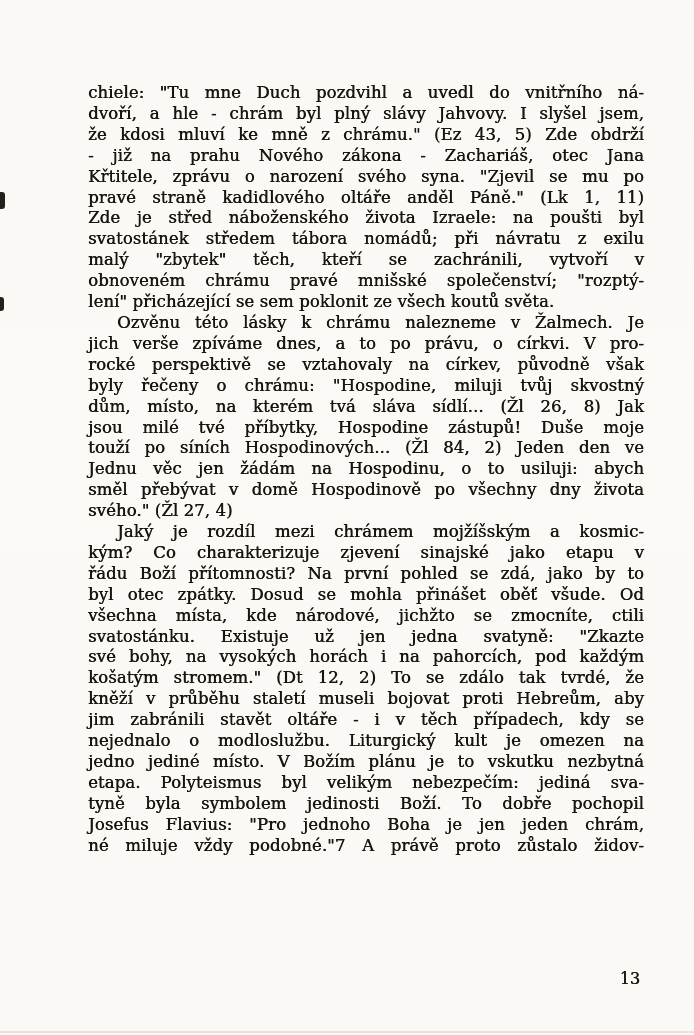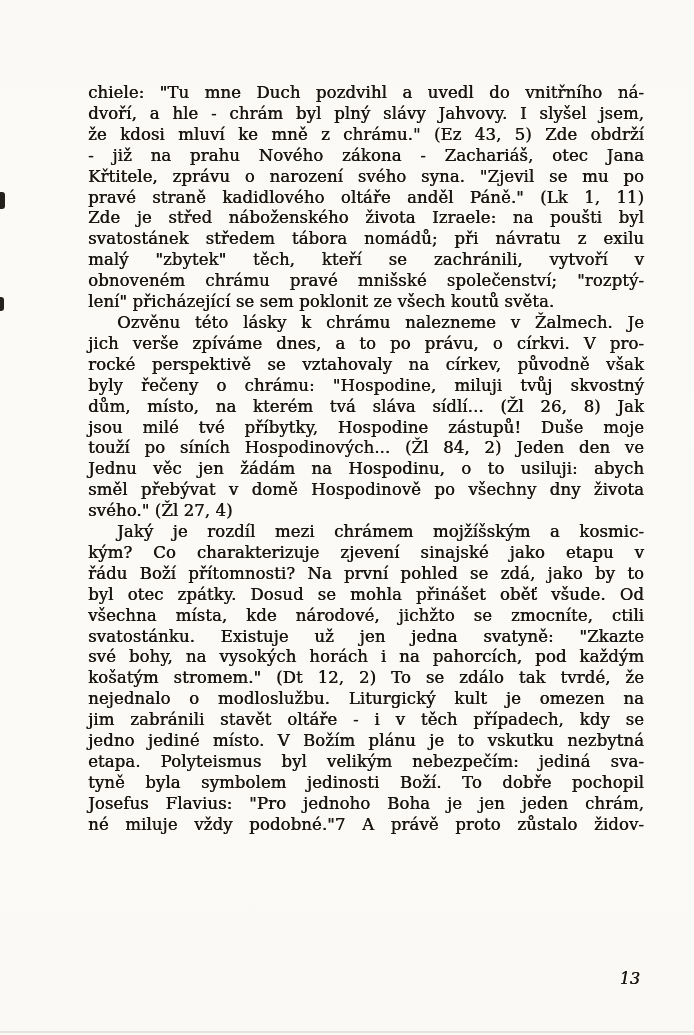--- a/index.html
+++ b/index.html
@@ -33,21 +33,20 @@
     text-shadow: 0.4px 0 0 currentColor;
   }
   .text-line.para-end { text-align-last: left; }
   .text-line.indent { text-indent: 29px; }
   .page-number {
     position: absolute;
     top: 969px;
     right: 54px;
     font-size: 16px;
     text-shadow: 0.4px 0 0 currentColor;
-    font-style: italic;
   }
   .scan-mark {
     position: absolute;
     left: 0;
     background: #24201c;
     border-radius: 0 3px 3px 0;
   }
   .scan-mark.mark-1 { top: 192px; width: 5px; height: 17px; }
   .scan-mark.mark-2 { top: 297px; width: 4px; height: 14px; }
   .page-bottom-edge {
@@ -98,22 +97,23 @@
 
     <p class="paragraph">
       <span class="text-line indent">Jaký je rozdíl mezi chrámem mojžíšským a kosmic-</span>
       <span class="text-line">kým? Co charakterizuje zjevení sinajské jako etapu v</span>
       <span class="text-line">řádu Boží přítomnosti? Na první pohled se zdá, jako by to</span>
       <span class="text-line">byl otec zpátky. Dosud se mohla přinášet oběť všude. Od</span>
       <span class="text-line">všechna místa, kde národové, jichžto se zmocníte, ctili</span>
       <span class="text-line">svatostánku. Existuje už jen jedna svatyně: "Zkazte</span>
       <span class="text-line">své bohy, na vysokých horách i na pahorcích, pod každým</span>
       <span class="text-line">košatým stromem." (Dt 12, 2) To se zdálo tak tvrdé, že</span>
+      <span class="text-line">kněží v průběhu staletí museli bojovat proti Hebreům, aby</span>
+      <span class="text-line">jim zabránili stavět oltáře - i v těch případech, kdy se</span>
       <span class="text-line">nejednalo o modloslužbu. Liturgický kult je omezen na</span>
-      <span class="text-line">jim zabránili stavět oltáře - i v těch případech, kdy se</span>
       <span class="text-line">jedno jediné místo. V Božím plánu je to vskutku nezbytná</span>
       <span class="text-line">etapa. Polyteismus byl velikým nebezpečím: jediná sva-</span>
       <span class="text-line">tyně byla symbolem jedinosti Boží. To dobře pochopil</span>
       <span class="text-line">Josefus Flavius: "Pro jednoho Boha je jen jeden chrám,</span>
       <span class="text-line">né miluje vždy podobné."7 A právě proto zůstalo židov-</span>
     </p>
 
   </section>
 
   <div class="page-number">13</div>

